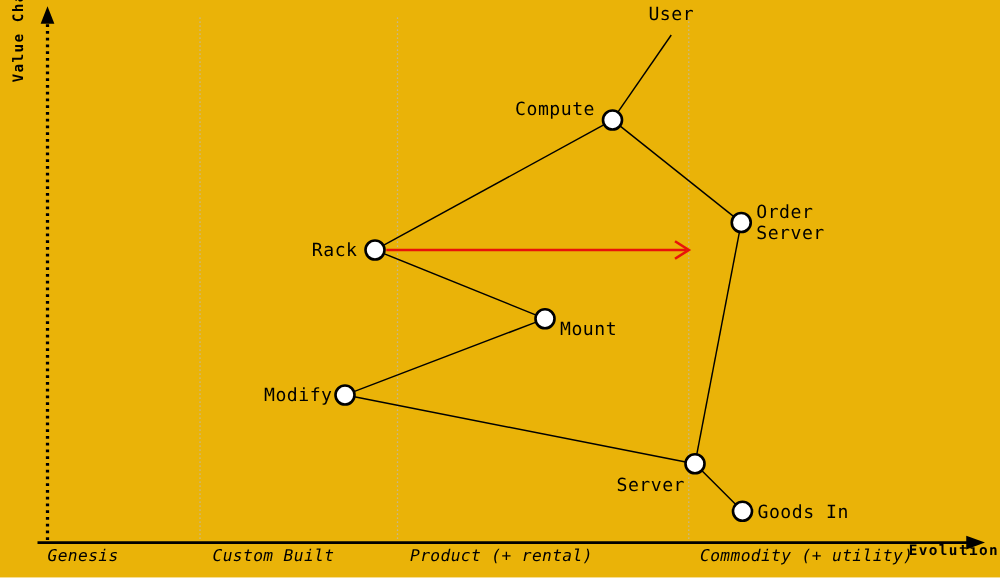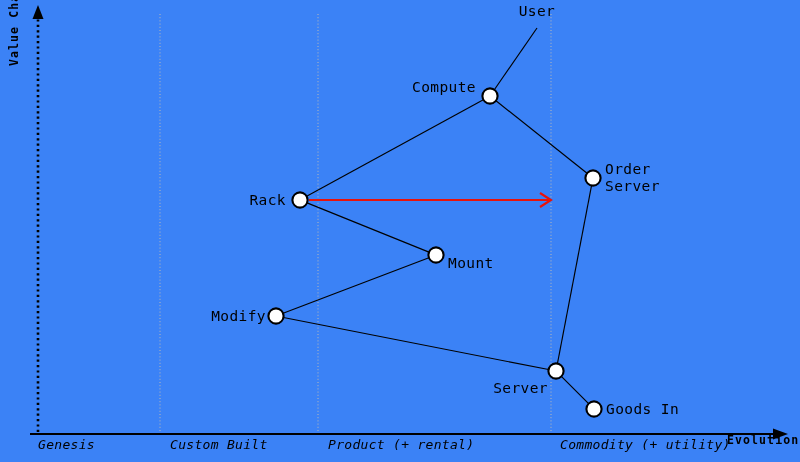--- a/index.html
+++ b/index.html
@@ -10,21 +10,21 @@
   body {
     width: 800px;
     height: 462px;
     font-family: "DejaVu Sans Mono", "Liberation Mono", monospace;
     overflow: hidden;
   }
   #map-root {
     position: relative;
     width: 800px;
     height: 462px;
-    background: #3b82f6;
+    background: #eab308;
   }
   svg#map-canvas {
     position: absolute;
     left: 0;
     top: 0;
     width: 800px;
     height: 462px;
     display: block;
   }
   .node-label,

